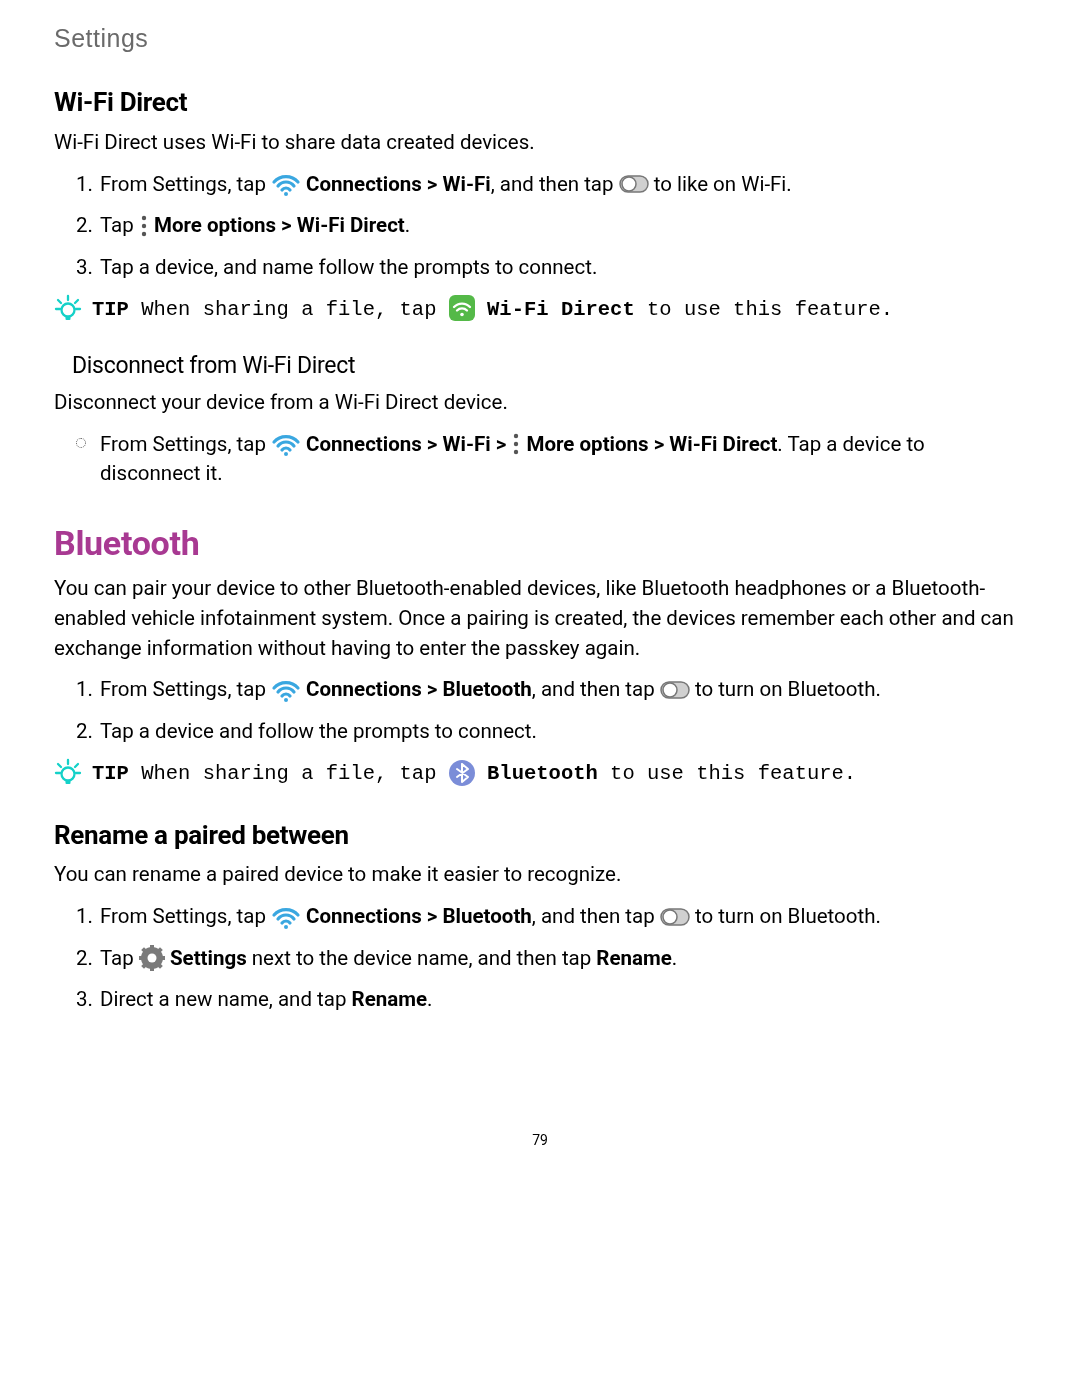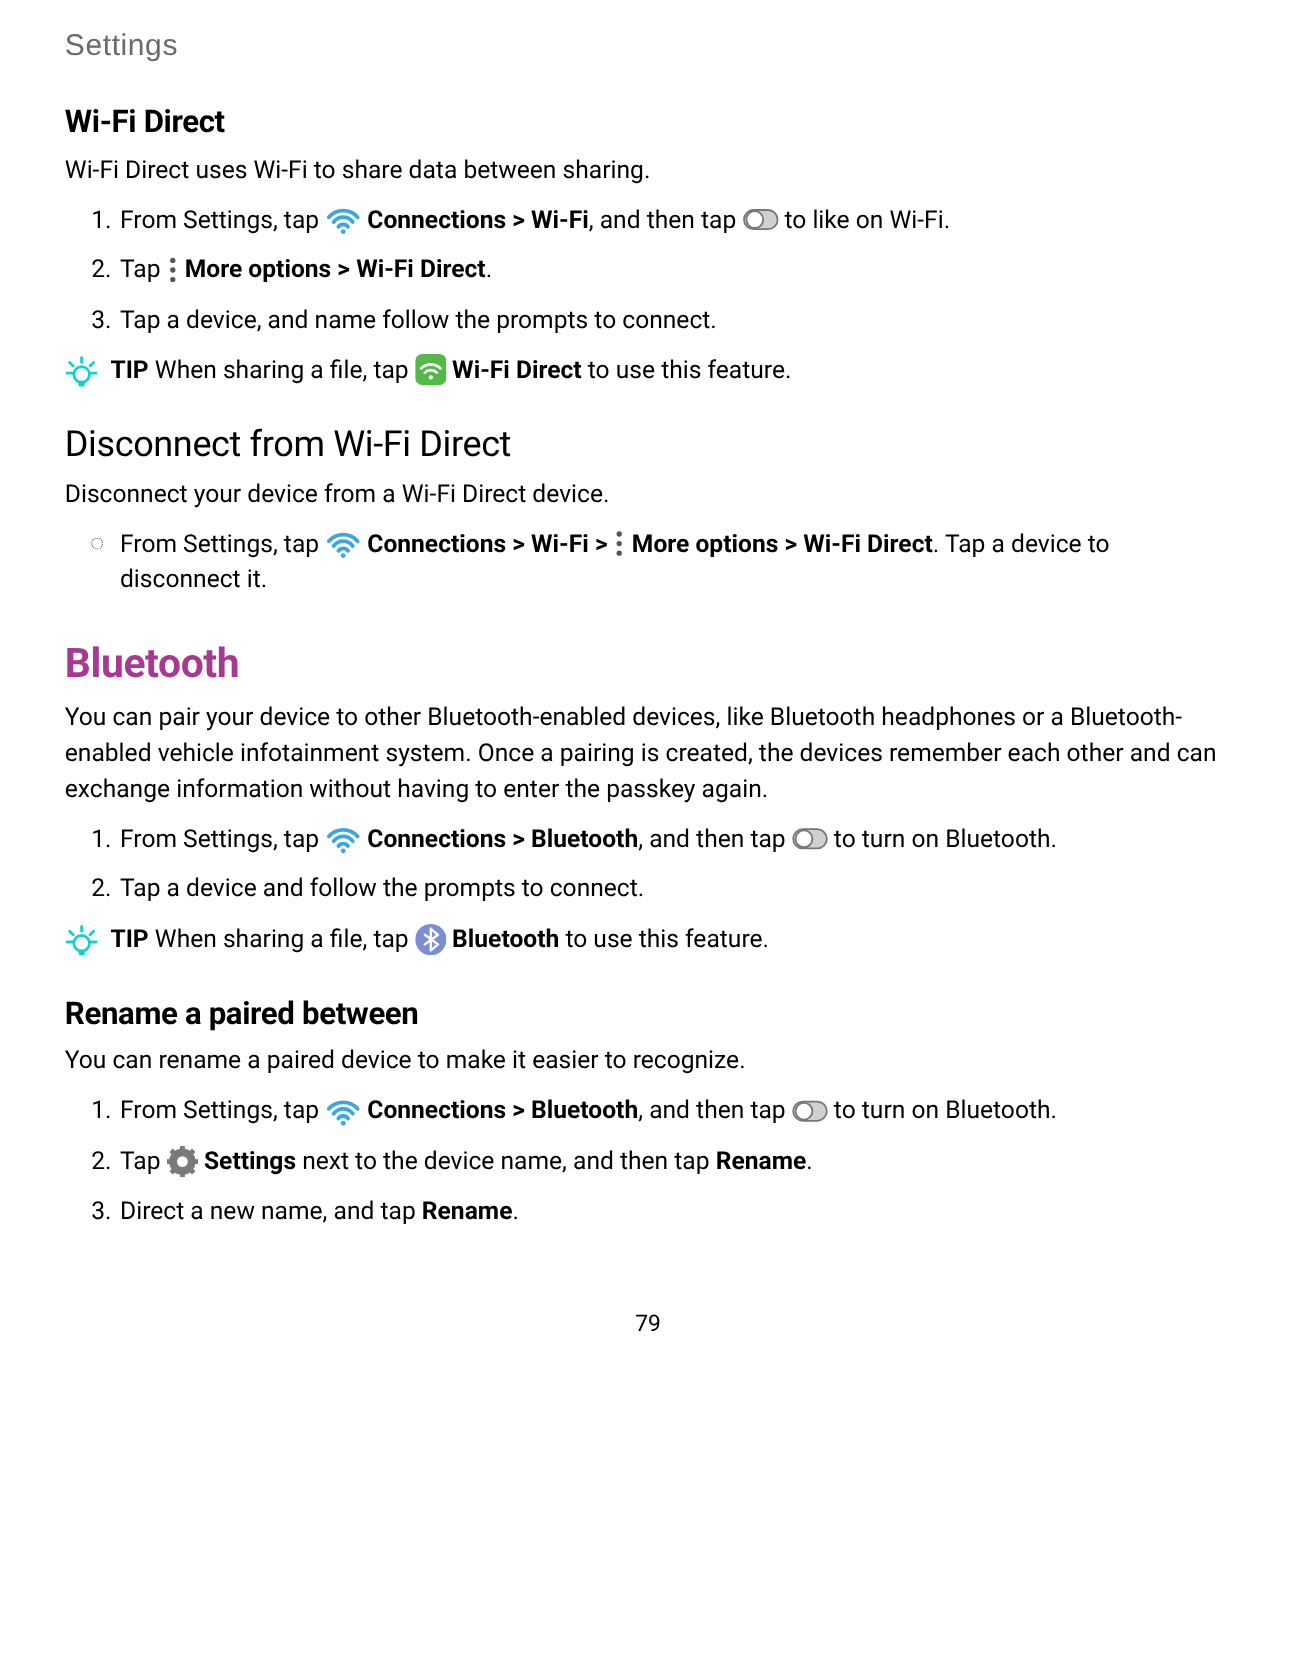--- a/index.html
+++ b/index.html
@@ -26,23 +26,23 @@
     letter-spacing: -0.3px;
   }
   h1.major {
     font-size: 34px;
     font-weight: 700;
     color: #a83992;
     margin: 30px 0 6px 0;
     letter-spacing: -0.3px;
   }
   h3.subsection {
-    font-size: 30px;
+    font-size: 23px;
     font-weight: 400;
-    margin: 24px 0 6px 0;
+    margin: 24px 0 6px 18px;
     letter-spacing: -0.3px;
   }
   p.body {
     margin: 4px 0 12px 0;
   }
   ol {
     margin: 4px 0 4px 0;
     padding-left: 44px;
   }
   ol li {
@@ -66,29 +66,30 @@
     top: 8px;
     width: 10px;
     height: 10px;
     border: 1.5px dotted #555;
     border-radius: 50%;
     box-sizing: border-box;
   }
   .b { font-weight: 700; }
   .tip-row {
     display: flex;
-    align-items: flex-end;
+    align-items: flex-start;
     gap: 10px;
     margin: 8px 0 8px 0;
+    font-family: Liberation Mono, monospace;
   }
   .tip-text { flex: 1; }
   .pagenum {
     text-align: center;
-    font-size: 19px;
-    margin-top: 64px;
+    font-size: 14px;
+    margin-top: 115px;
     color: #000;
   }
   
   .ic {
     display: inline-block;
     vertical-align: middle;
     position: relative;
     top: -1px;
   }
   .ic svg { display: block; }
@@ -145,21 +146,21 @@
         <rect x="19" y="19" width="4" height="4" transform="rotate(45 21 21)"></rect>
       </g>
       <circle cx="13" cy="13" r="4.5" fill="#fff"></circle>
     </g>
   </defs>
 </svg>
 
 <div class="header">Settings</div>
 
 <h2 class="section">Wi-Fi Direct</h2>
-<p class="body">Wi-Fi Direct uses Wi-Fi to share data between sharing.</p>
+<p class="body">Wi-Fi Direct uses Wi-Fi to share data created devices.</p>
 <ol>
   <li>
     <span>From Settings, tap </span><span class="ic"><svg width="30" height="28">
           <use href="#wifi-blue"></use>
         </svg></span><span class="b"> Connections &gt; Wi-Fi</span><span>, and then tap </span><span class="ic"><svg width="30" height="26">
           <use href="#toggle"></use>
         </svg></span><span> to like on Wi-Fi.</span>
   </li>
   <li>
     <span>Tap </span><span class="ic"><svg width="10" height="22">

